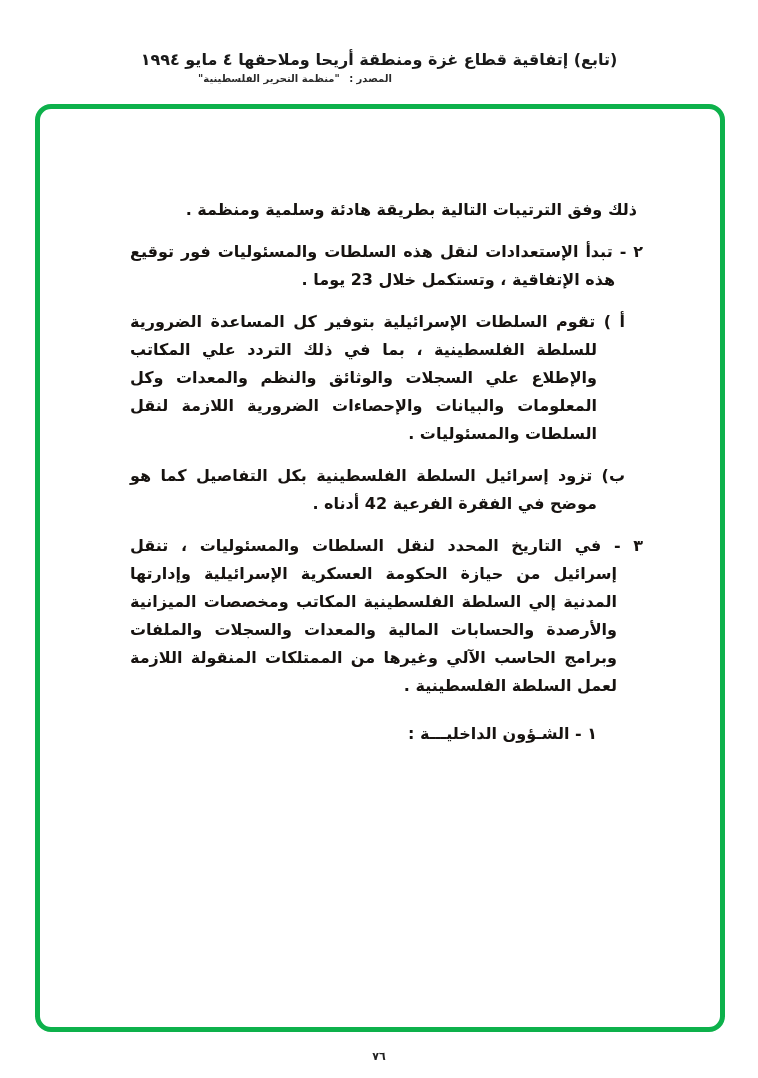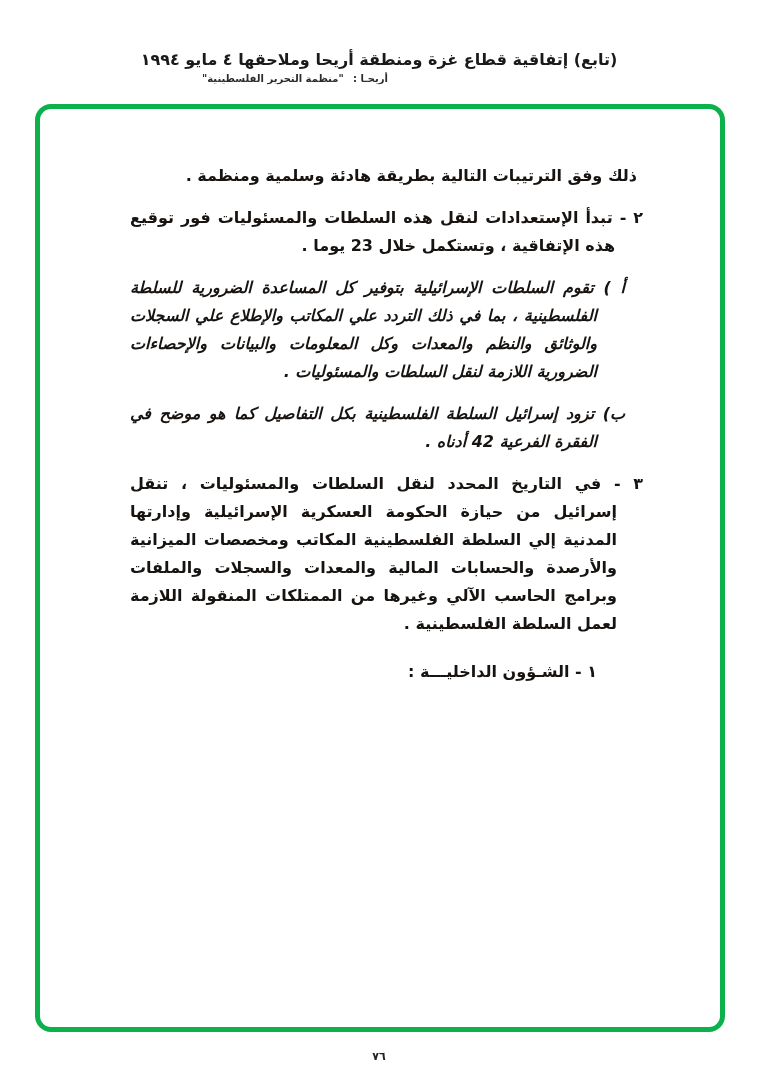--- a/index.html
+++ b/index.html
@@ -26,23 +26,23 @@
     position:absolute; left:35px; top:104px; width:690px; height:928px;
     border:5px solid #0db14b; border-radius:16px; background:#ffffff;
   }
   
   .content {
     position:absolute; top:162px; left:130px; right:115px;
     direction:rtl; text-align:justify;
     font-size:16px; font-weight:bold; line-height:28px; color:#171310;
   }
   .para { margin-bottom:14px; }
-  .p-intro   { padding-right:6px; }
+  .p-intro   { padding-right:6px;margin-top:34px; }
   .p-hang28  { padding-right:28px; text-indent:-28px; }
-  .p-sub     { padding-right:46px; text-indent:-28px;font-style:italic; }
+  .p-sub     { padding-right:46px; text-indent:-28px; }
   .p-hang26  { padding-right:26px; text-indent:-26px; }
   .p-hang24  { padding-right:24px; text-indent:-24px; }
   .p-heading { padding-right:46px; }
   .p-final   { padding-right:24px; text-indent:0; }
   .mt-lg { margin-top:20px; }
   .mt-md { margin-top:20px; }
   .marker { white-space:nowrap; }
   
   .footer {
     position:absolute; top:1050px; left:0; width:100%;
@@ -50,21 +50,21 @@
   }
 </style>
 </head>
 <body>
 
 <div class="page">
 
   <div class="header-line1">(تابع) إتفاقية قطاع غزة ومنطقة أريحا وملاحقها ٤ مايو ١٩٩٤</div>
 
   <div class="header-line2">
-    <span class="src-label">أريحـا :</span>
+    <span class="src-label">المصدر :</span>
     <span class="src-value">"منظمة التحرير الفلسطينية"</span>
   </div>
 
   <div class="green-box" style="border-color: rgb(13, 177, 75);"></div>
 
   <div class="content">
 
     <p class="para p-intro">
       <span>ذلك وفق الترتيبات التالية بطريقة هادئة وسلمية ومنظمة .</span>
     </p>

